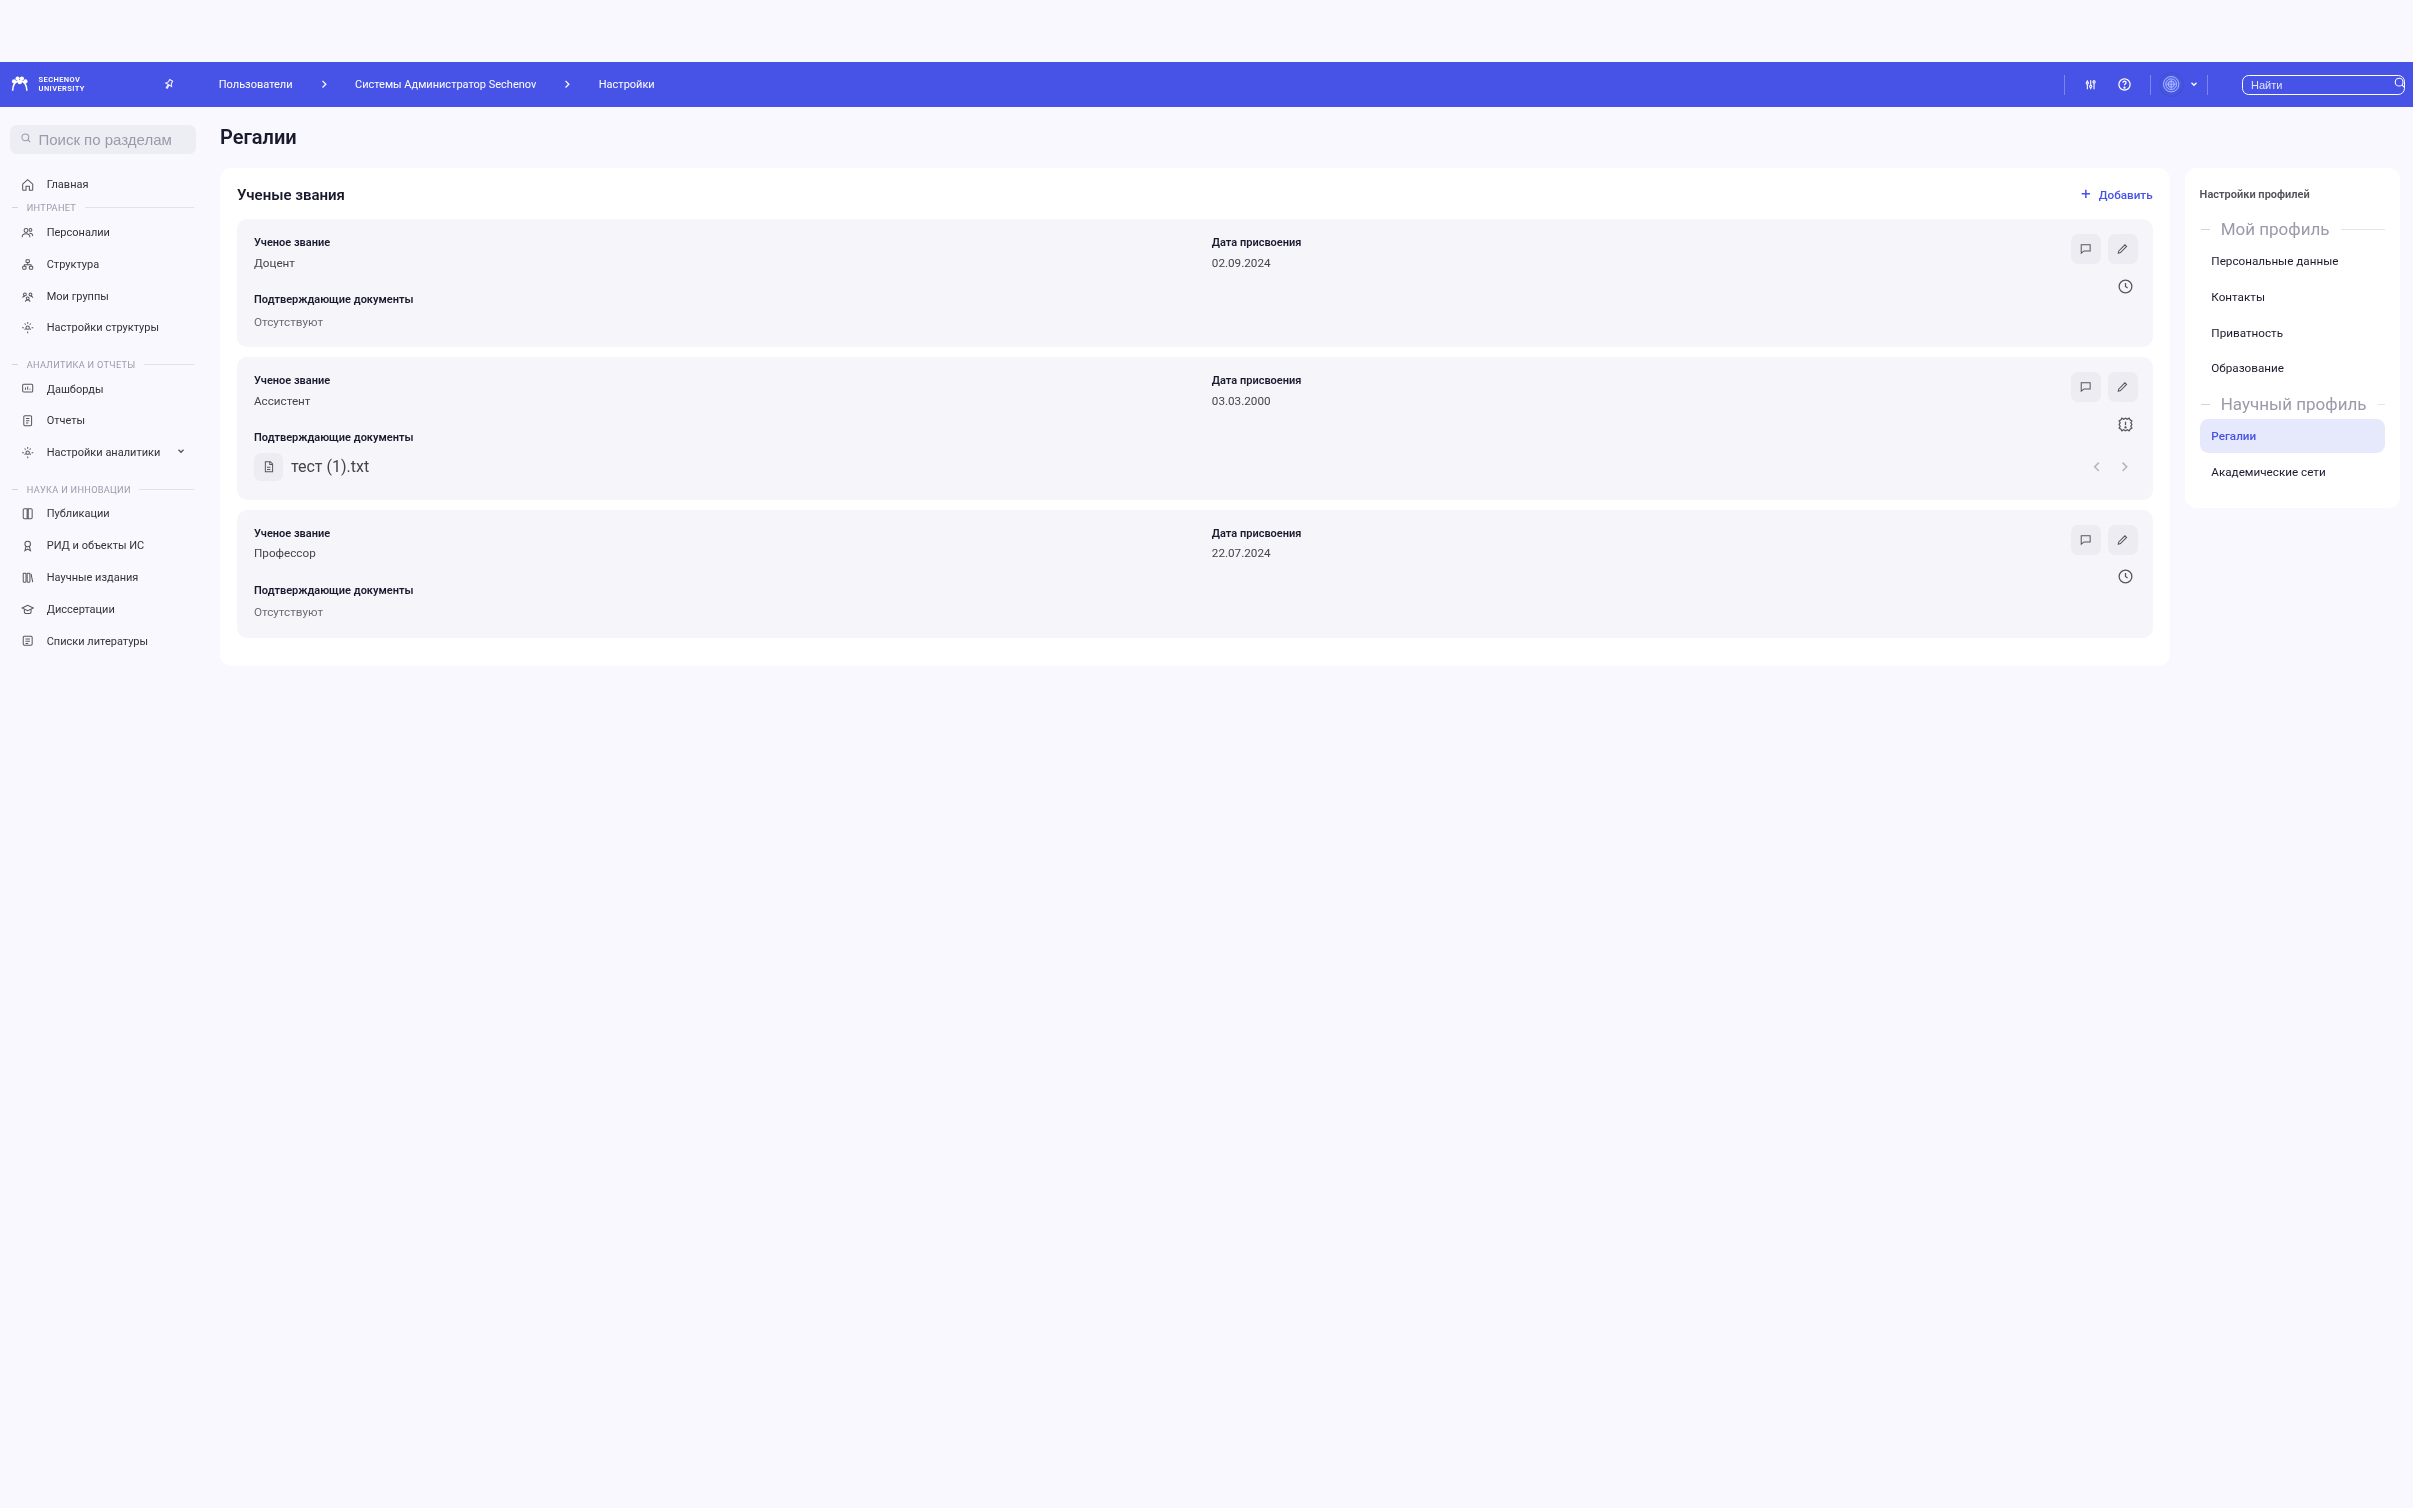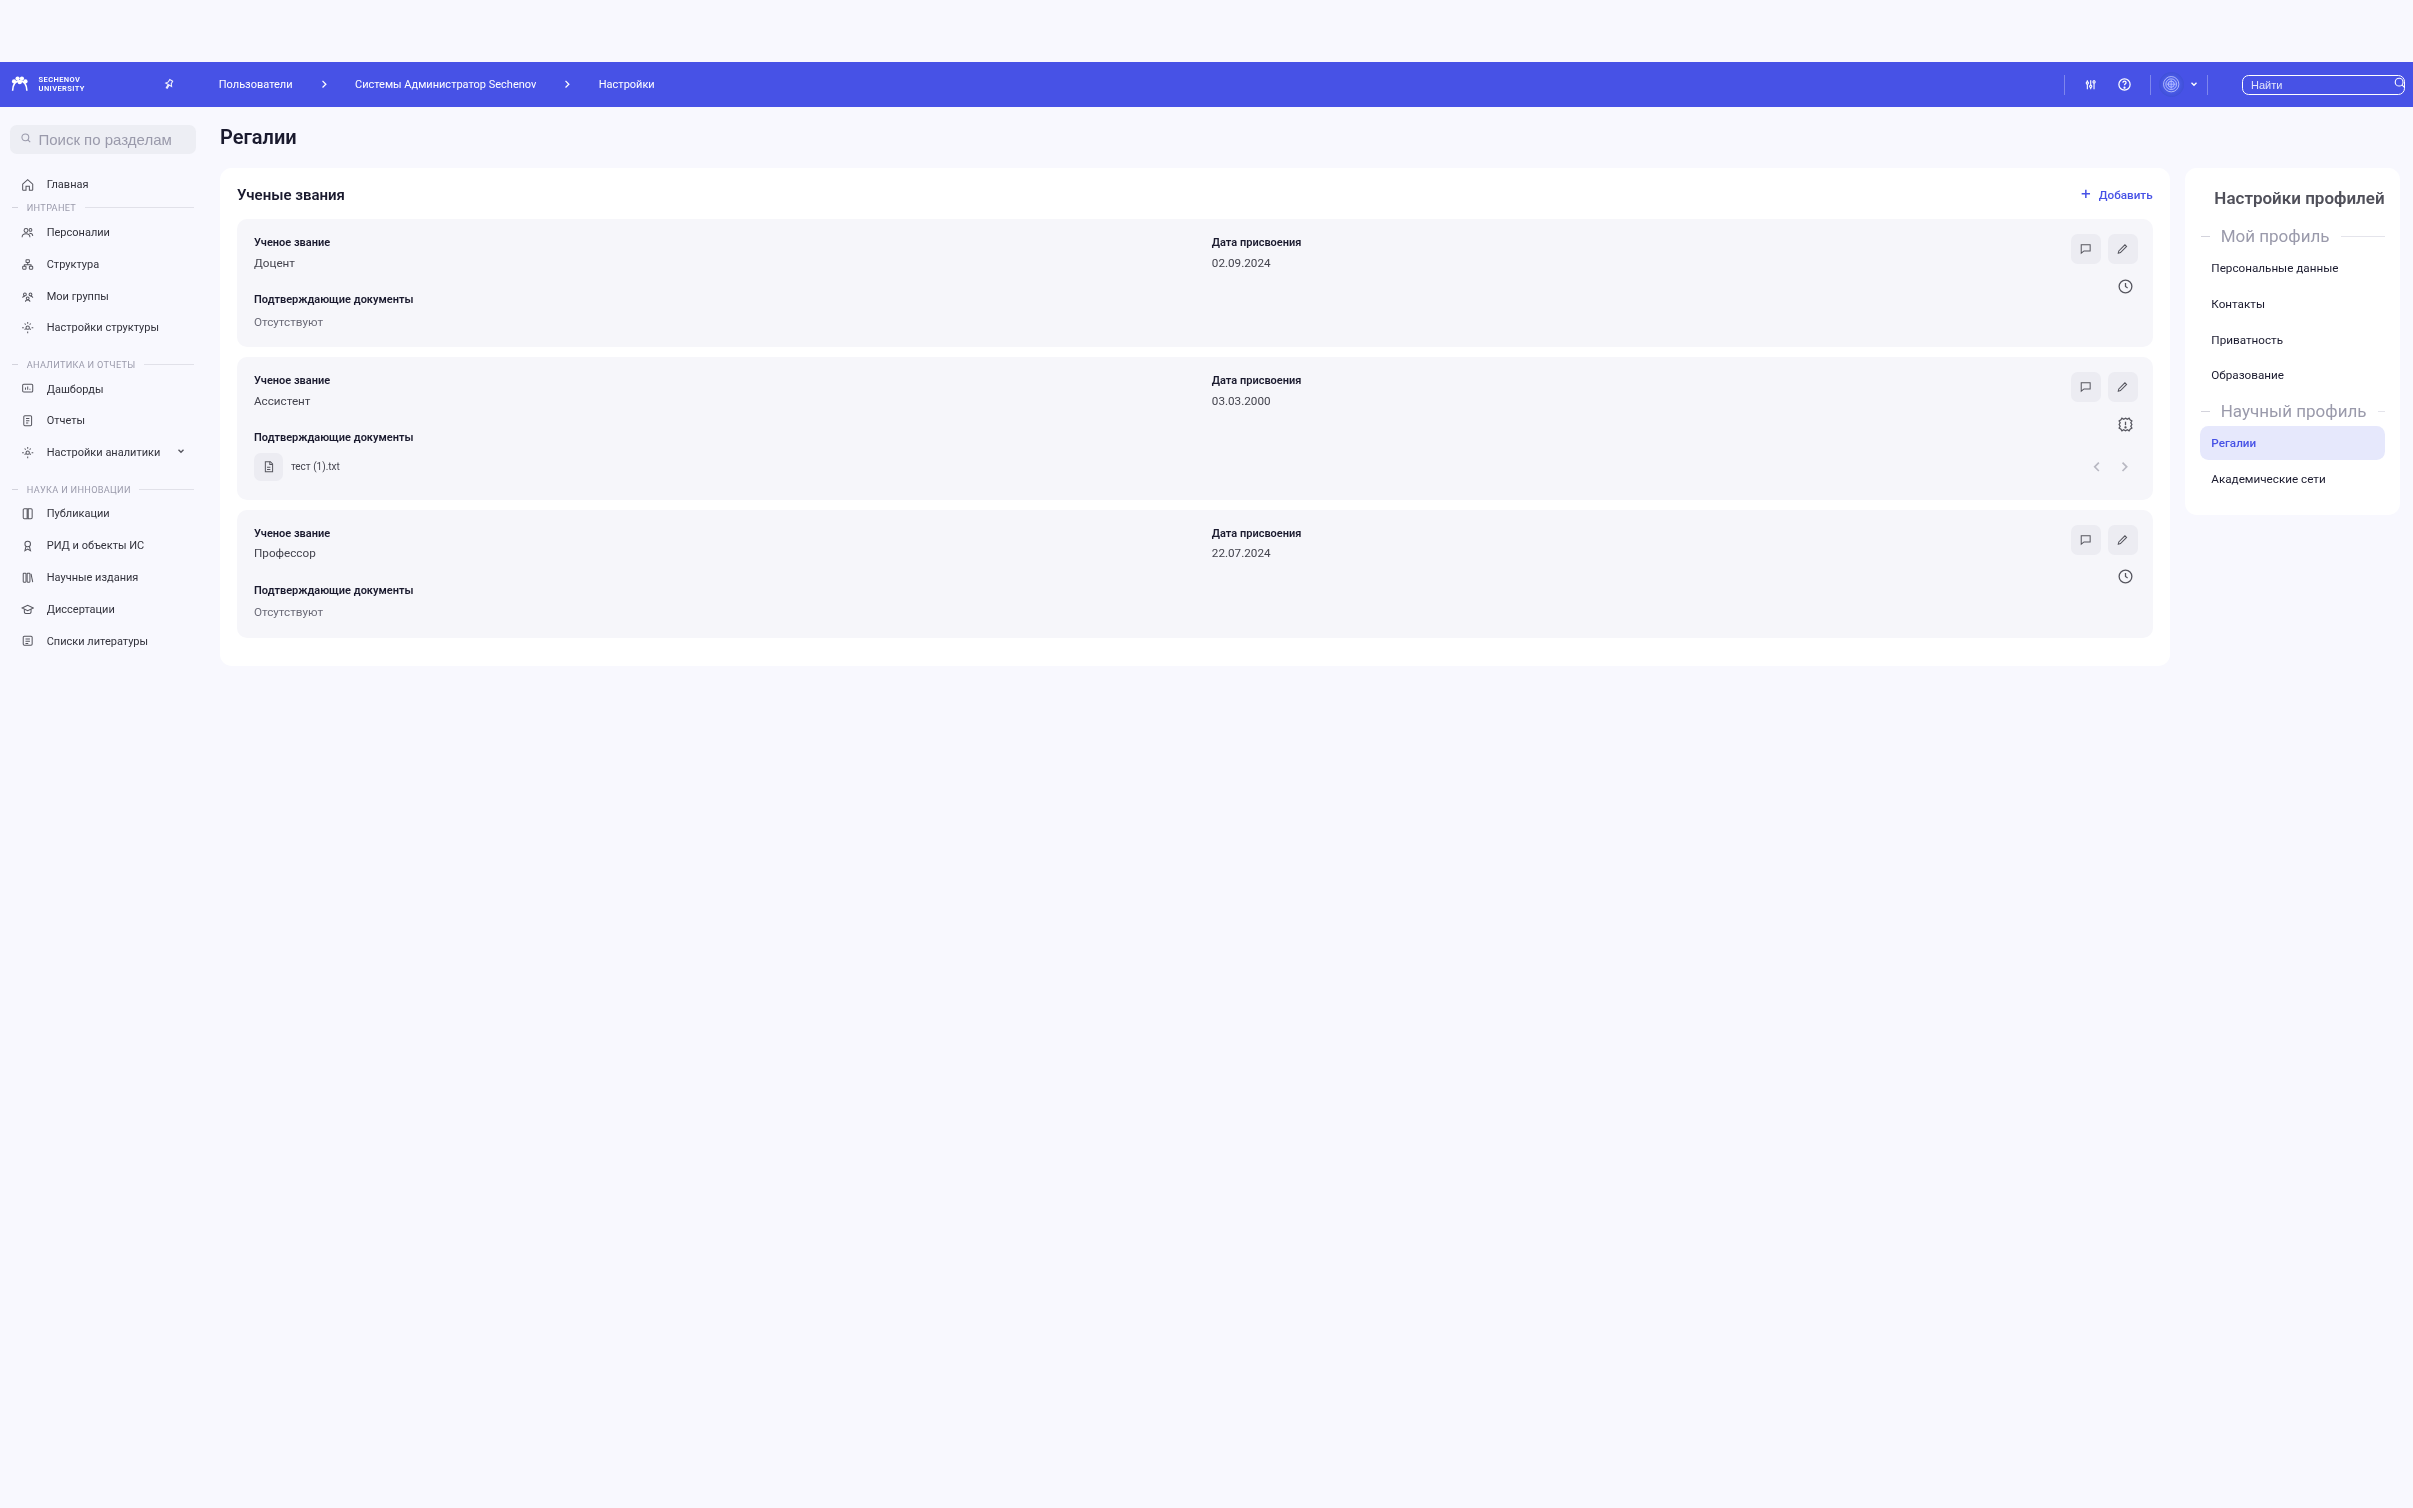--- a/index.html
+++ b/index.html
@@ -322,21 +322,21 @@
 .doc-icon {
   width: 28.5px;
   height: 28.5px;
   background: #ececf2;
   border-radius: 6.7px;
   display: flex;
   align-items: center;
   justify-content: center;
 }
 .doc-name {
-  font-size: 10px;
+  font-size: 16px;
   color: #44444e;
   text-align: center;
 }
 .doc-nav {
   margin-left: auto;
   display: flex;
   gap: 3.4px;
 }
 .doc-nav .nav-arrow {
   width: 23.5px;
@@ -347,25 +347,24 @@
   cursor: pointer;
 }
 
 
 .right-panel {
   background: #fff;
   border-radius: 11.7px;
   padding: 20px 15px 17px 15px;
 }
 .right-title {
-  font-size: 17px;
+  font-size: 11px;
   font-weight: 600;
   color: #50505a;
   margin-bottom: 18.4px;
-  text-align: right;
 }
 .right-sec-label {
   display: flex;
   align-items: center;
   gap: 11px;
   color: #9a9aab;
   font-size: 17px;
   margin-bottom: 5px;
   padding-left: 1.7px;
 }

